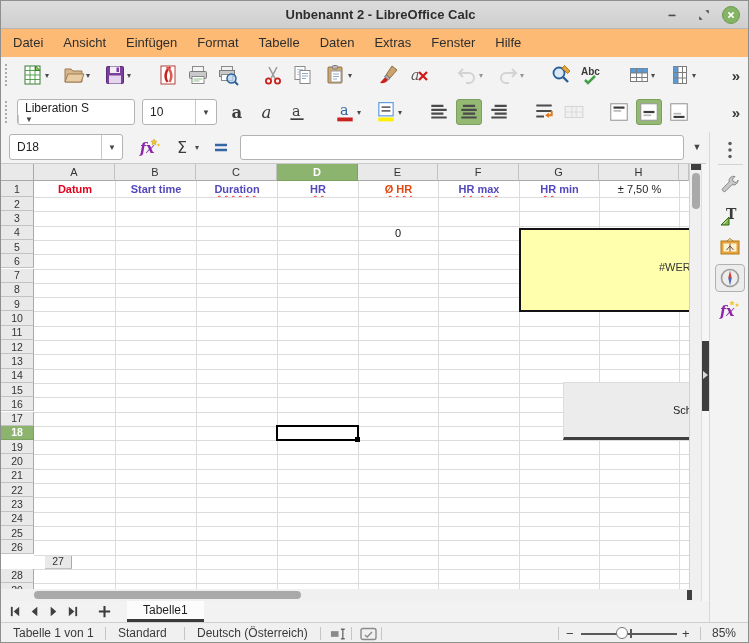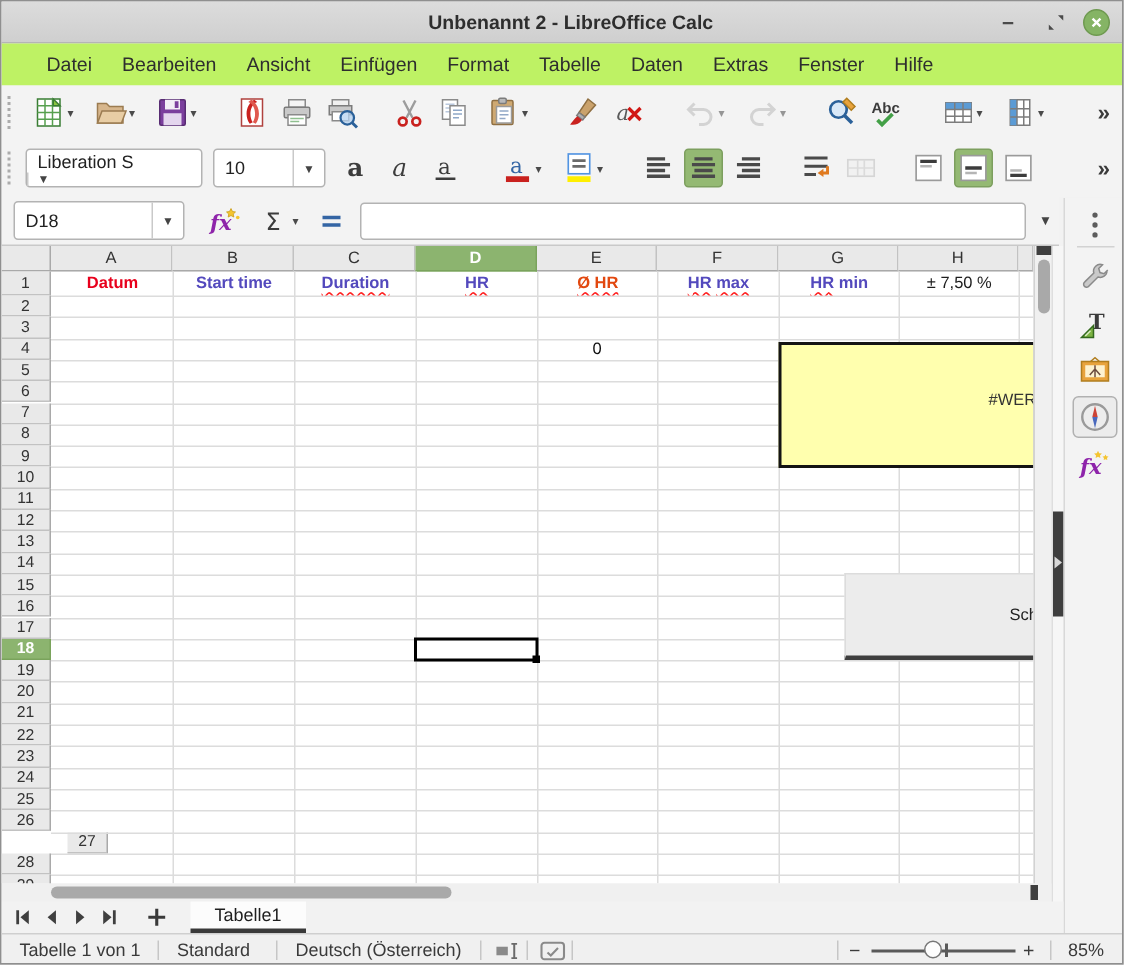--- a/index.html
+++ b/index.html
@@ -8,21 +8,21 @@
        font-family:"Liberation Sans",sans-serif;border:1px solid #8f8f8f;overflow:hidden;}
   
   .titlebar{position:absolute;left:0;top:0;width:100%;height:28px;
     background:linear-gradient(#dcdcdc,#cfcfcf);border-bottom:1px solid #b5b5b5;}
   .title{position:absolute;left:0;right:0;top:0;text-align:center;line-height:28px;
     font-size:13px;font-weight:bold;color:#2e2e2e;margin-left:12px;}
   .winbtn{position:absolute;top:5px;width:18px;height:18px;display:flex;align-items:center;justify-content:center;}
   .winbtn svg{width:14px;height:14px;display:block;}
   .closebtn{border-radius:50%;background:#85b465;border:1px solid #6f9a51;}
   
-  .menubar{position:absolute;left:0;top:28px;width:100%;height:28px;background:#bef264;display:flex;padding-left:20px;}
+  .menubar{position:absolute;left:0;top:28px;width:100%;height:28px;background:#fdba74;display:flex;padding-left:2px;}
   .menu-item{padding:0 10px;line-height:28px;font-size:13px;color:#2e2e2e;white-space:nowrap;}
   
   .toolbar{position:absolute;left:0;width:100%;background:#f3f3f3;display:flex;align-items:center;}
   .tb1{top:56px;height:36px;}
   .tb2{top:92px;height:38px;}
   .grip{width:6px;height:22px;border-left:2px dotted #ababab;margin:0 6px 0 4px;flex:none;}
   .tbwrap{display:flex;align-items:center;gap:4px;}
   .tb-btn{width:26px;height:26px;border-radius:3px;display:flex;align-items:center;justify-content:center;flex:none;border:1px solid transparent;}
   .tb-btn.hasdd{width:37px;}
   .tb-btn .icn{width:22px;height:22px;display:block;flex:none;}
@@ -117,21 +117,20 @@
     </div>
     <div class="winbtn closebtn" style="left:721px;">
       <svg viewBox="0 0 16 16">
           <path d="M5 5l6 6M11 5l-6 6" stroke="#fff" stroke-width="1.8"></path>
         </svg>
     </div>
   </div>
 
   <div class="menubar">
       <div class="menu-item">Datei</div>
-      <div class="menu-item">Bearbeiten</div>
       <div class="menu-item">Ansicht</div>
       <div class="menu-item">Einfügen</div>
       <div class="menu-item">Format</div>
       <div class="menu-item">Tabelle</div>
       <div class="menu-item">Daten</div>
       <div class="menu-item">Extras</div>
       <div class="menu-item">Fenster</div>
       <div class="menu-item">Hilfe</div>
     </div>
 

